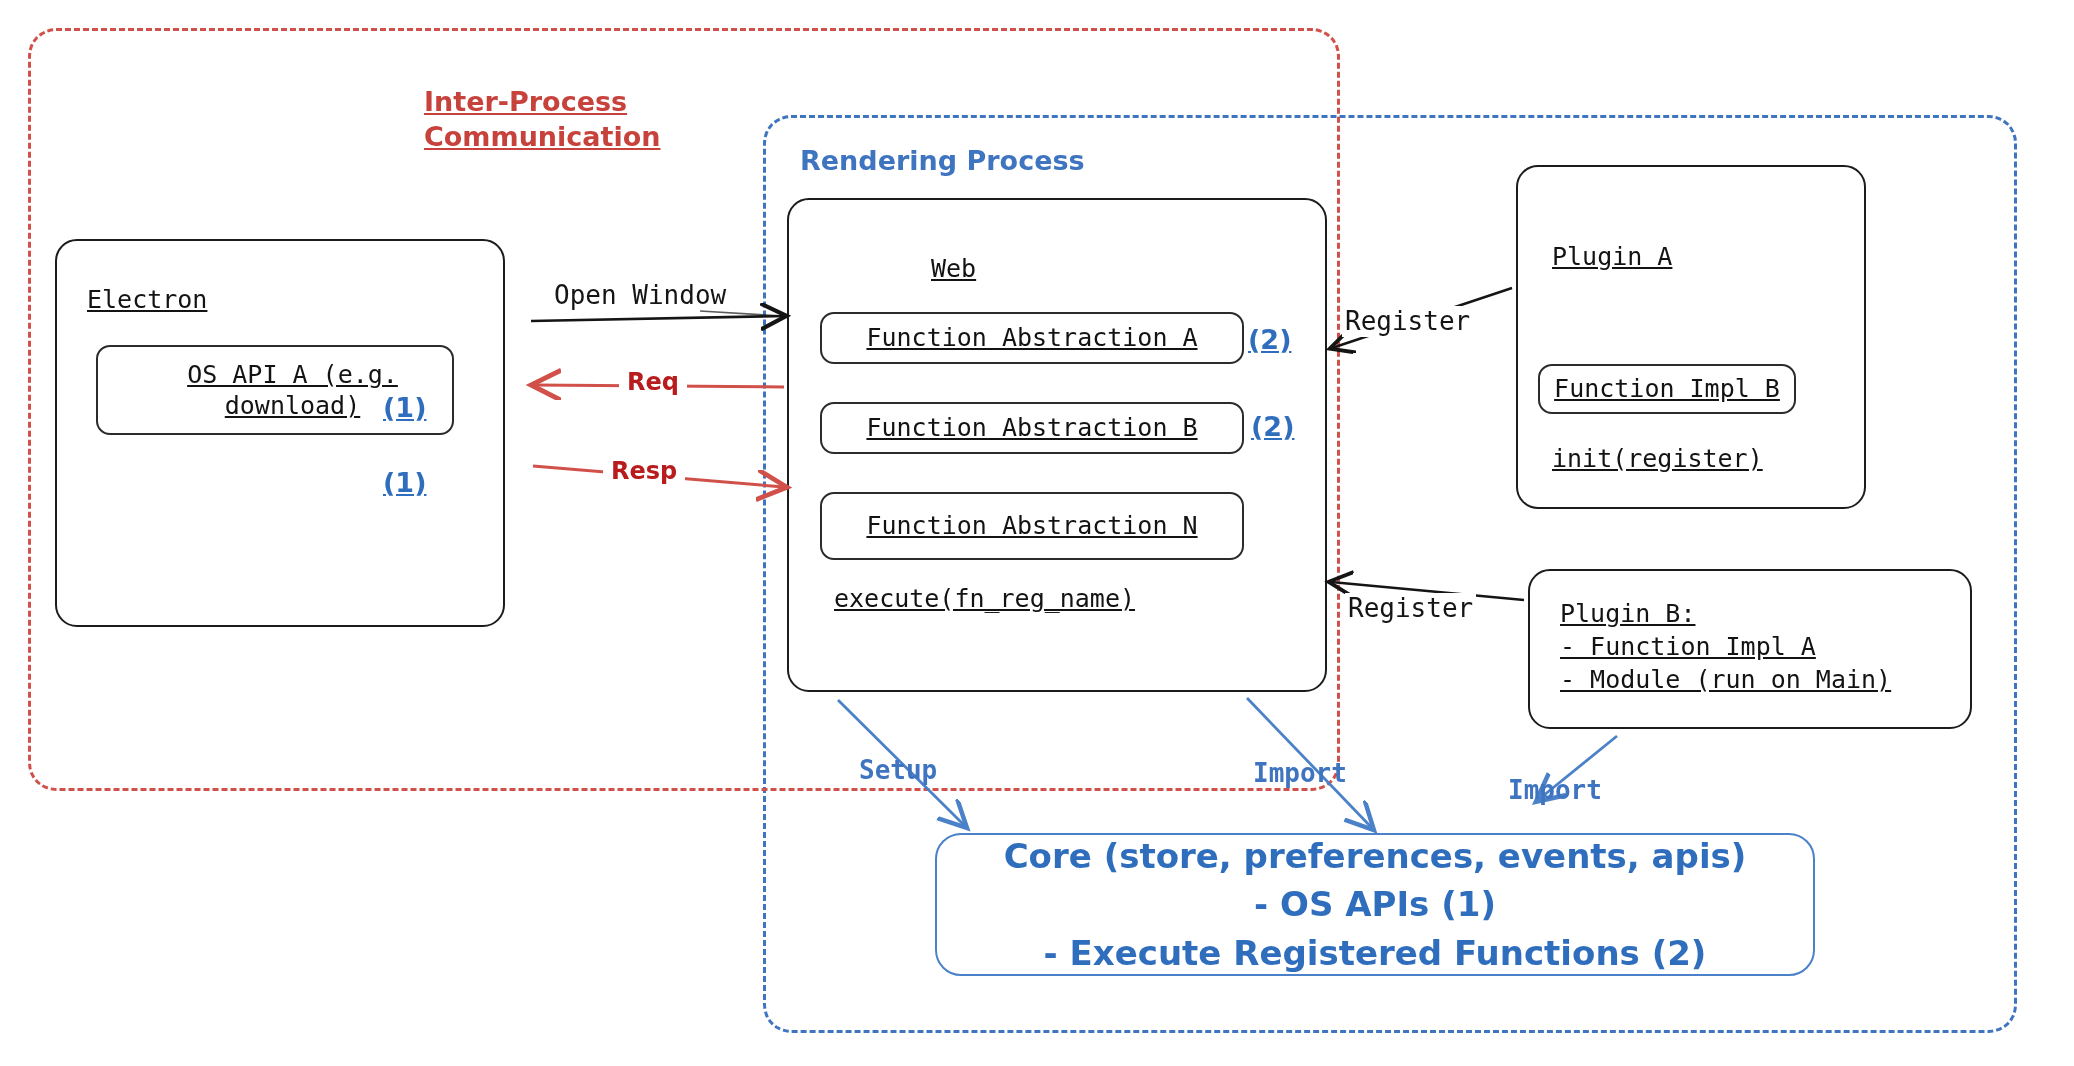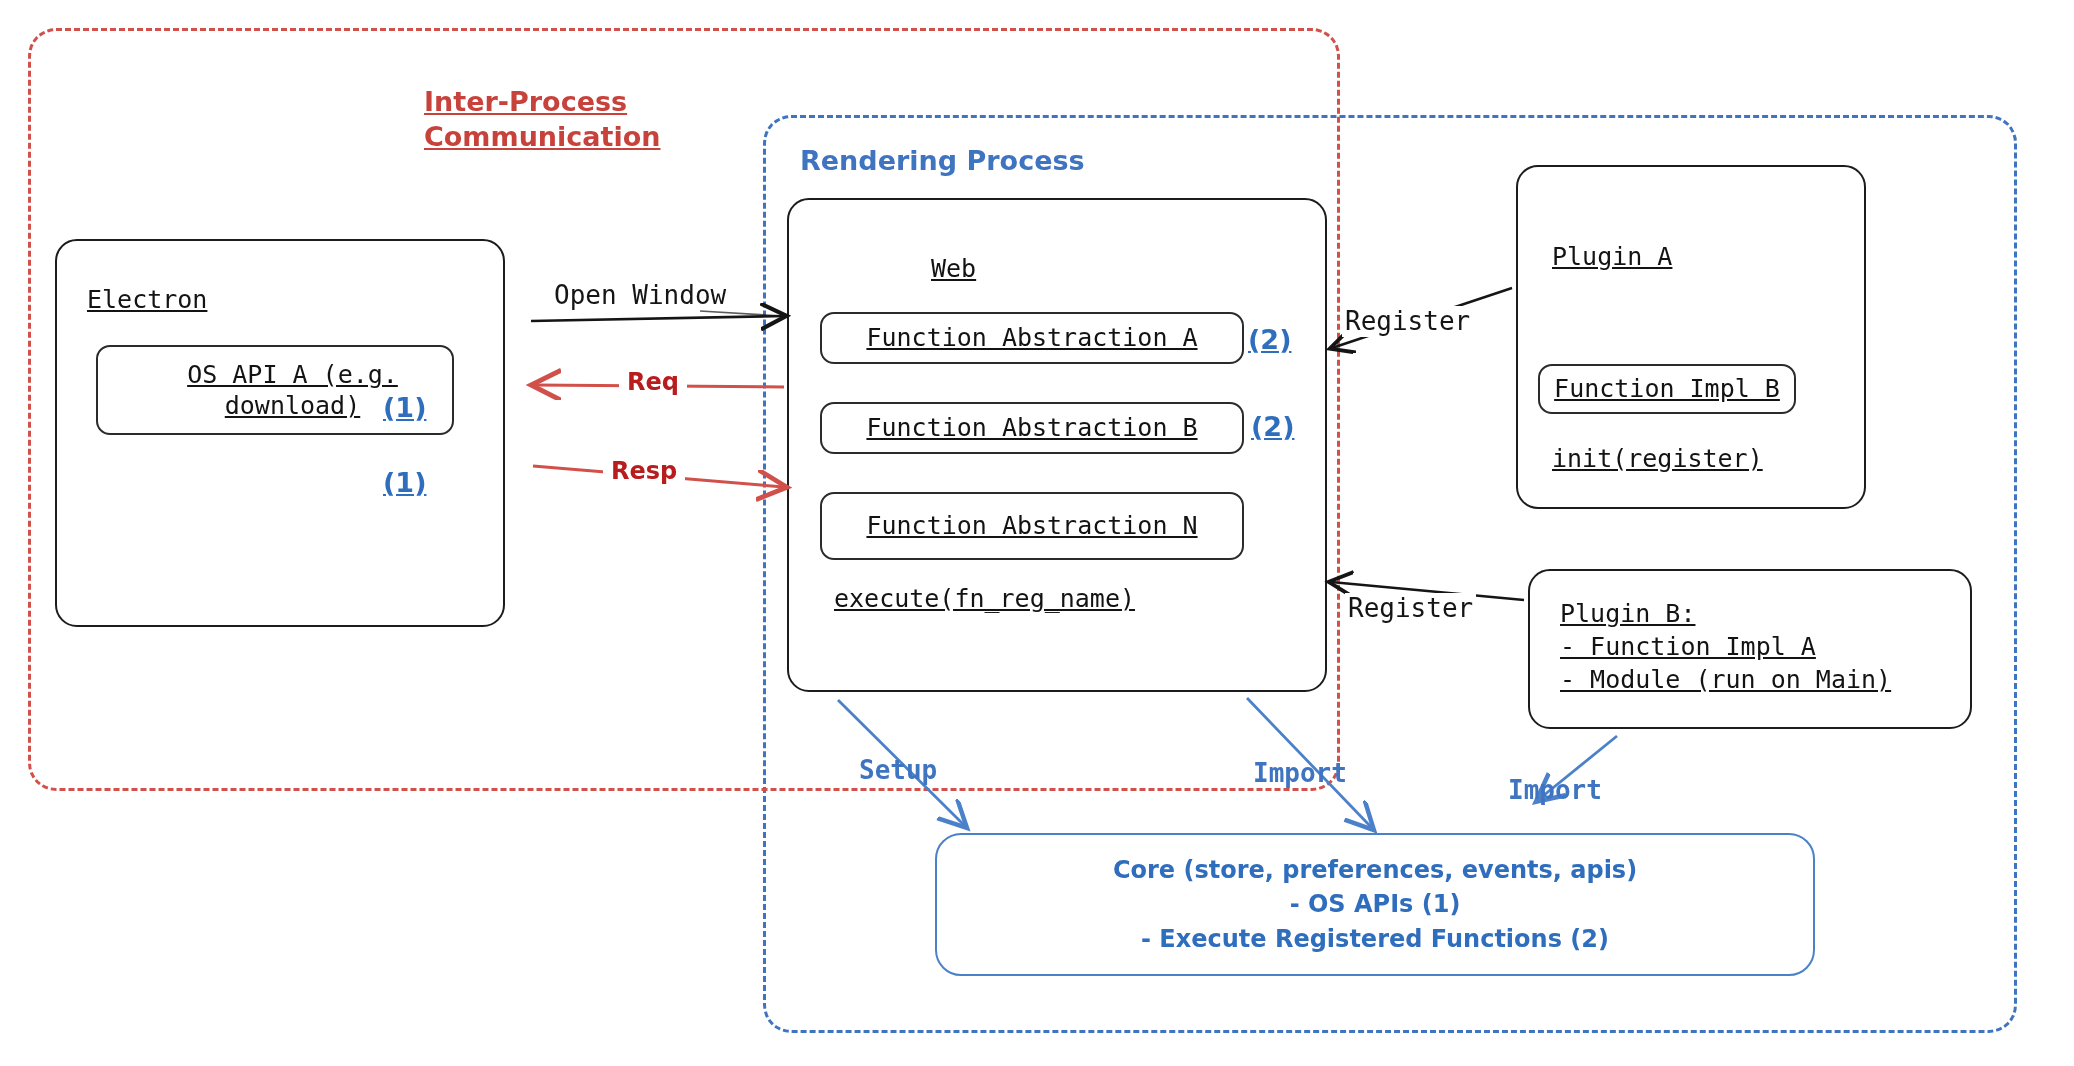--- a/index.html
+++ b/index.html
@@ -97,21 +97,21 @@
     border: 2.6px solid #4b81c8;
     border-radius: 26px;
     background: #ffffff;
     z-index: 5;
     display: flex;
     align-items: center;
     justify-content: center;
   }
   .core-text {
     color: #2f6dbd;
-    font-size: 24px;
+    font-size: 34px;
     text-align: center;
     line-height: 1.42;
     white-space: pre;
     font-family: "DejaVu Sans", sans-serif;
     font-weight: 700;
   }
   
   .marker {
     position: absolute;
     color: #2f6dbd;

